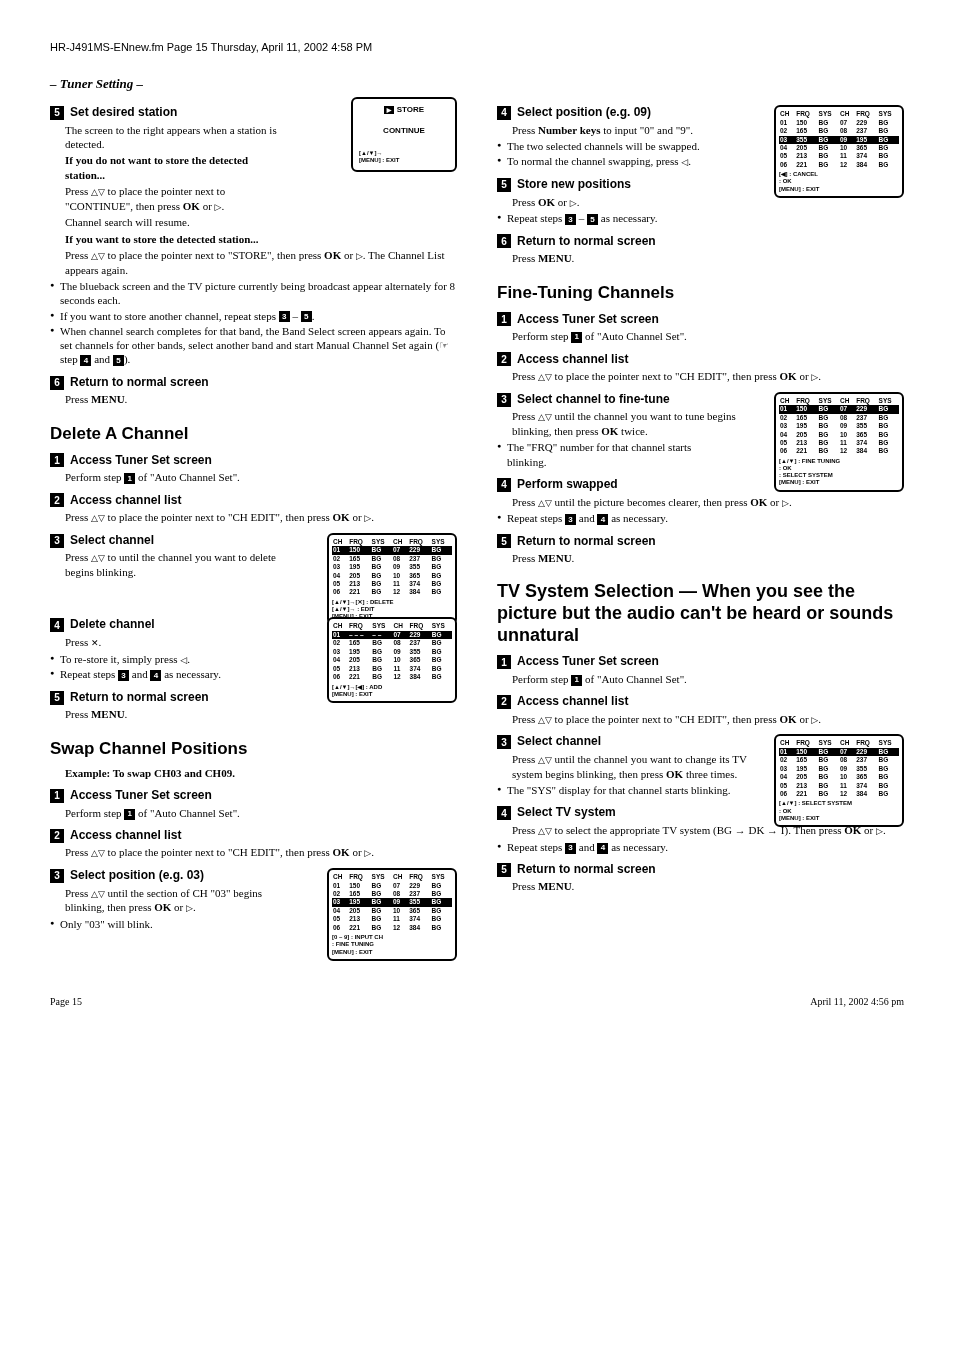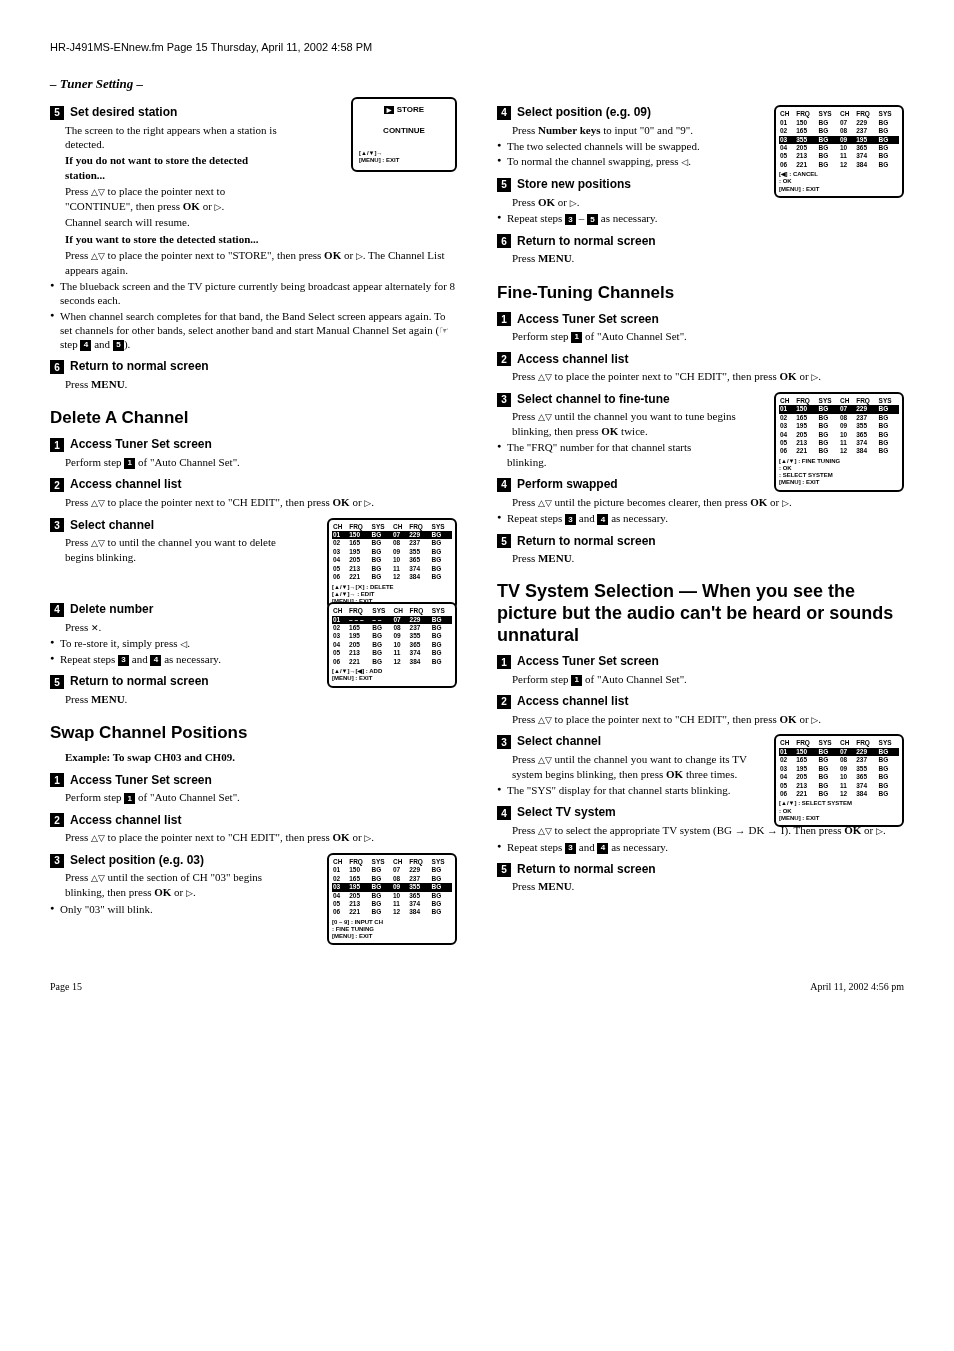--- a/index.html
+++ b/index.html
@@ -190,20 +190,21 @@
         <span class="step-title">Set desired station</span>
       </div>
   <p class="body-text" style="width:220px">The screen to the right appears when a station is detected.</p>
   <p class="body-text bold" style="width:220px">If you do not want to store the detected station...</p>
   <p class="body-text" style="width:220px"><span>Press </span><span class="tri-up"></span><span class="tri-down"></span><span> to place the pointer next to "CONTINUE", then press </span><span class="bold">OK</span><span> or </span><span class="tri-right"></span><span>.</span></p>
   <p class="body-text">Channel search will resume.</p>
   <p class="body-text bold">If you want to store the detected station...</p>
   <p class="body-text"><span>Press </span><span class="tri-up"></span><span class="tri-down"></span><span> to place the pointer next to "STORE", then press </span><span class="bold">OK</span><span> or </span><span class="tri-right"></span><span>. The Channel List appears again.</span></p>
   <ul class="bullet-list">
     <li>The blueback screen and the TV picture currently being broadcast appear alternately for 8 seconds each.</li>
+    <li><span>If you want to store another channel, repeat steps </span><span class="inline-step">3</span><span> – </span><span class="inline-step">5</span>.</li>
     <li><span>When channel search completes for that band, the Band Select screen appears again. To set channels for other bands, select another band and start Manual Channel Set again (</span><span class="hand"></span><span> step </span><span class="inline-step">4</span><span> and </span><span class="inline-step">5</span><span>).</span></li>
   </ul>
 
   <div class="step-head">
         <span class="step-num">6</span>
         <span class="step-title">Return to normal screen</span>
       </div>
   <p class="body-text"><span>Press </span><span class="bold">MENU</span><span>.</span></p>
 
   <div class="h1">Delete A Channel</div>
@@ -360,21 +361,21 @@
       </tbody>
           </table>
       <div class="osd-footer">
             <div>[▲/▼]→[◀] : ADD</div>
             <div>[MENU] : EXIT</div>
           </div>
     </div>
 
     <div class="step-head">
           <span class="step-num">4</span>
-          <span class="step-title">Delete number</span>
+          <span class="step-title">Delete channel</span>
         </div>
     <p class="body-text"><span>Press </span><span class="x-mark"></span><span>.</span></p>
     <ul class="bullet-list" style="width:230px">
       <li><span>To re-store it, simply press </span><span class="tri-left"></span><span>.</span></li>
       <li><span>Repeat steps </span><span class="inline-step">3</span><span> and </span><span class="inline-step">4</span><span> as necessary.</span></li>
     </ul>
 
     <div class="step-head">
           <span class="step-num">5</span>
           <span class="step-title">Return to normal screen</span>

